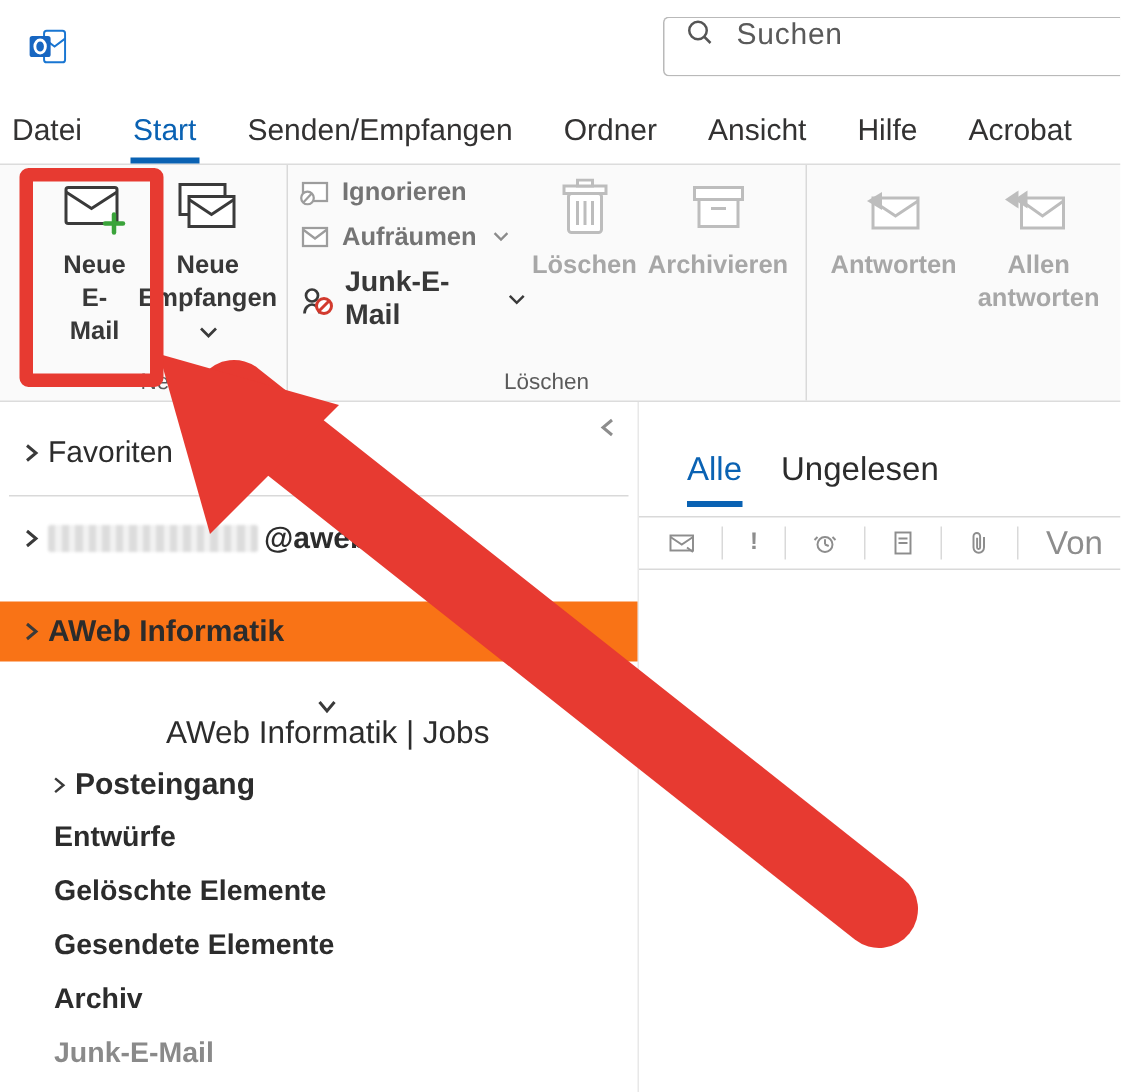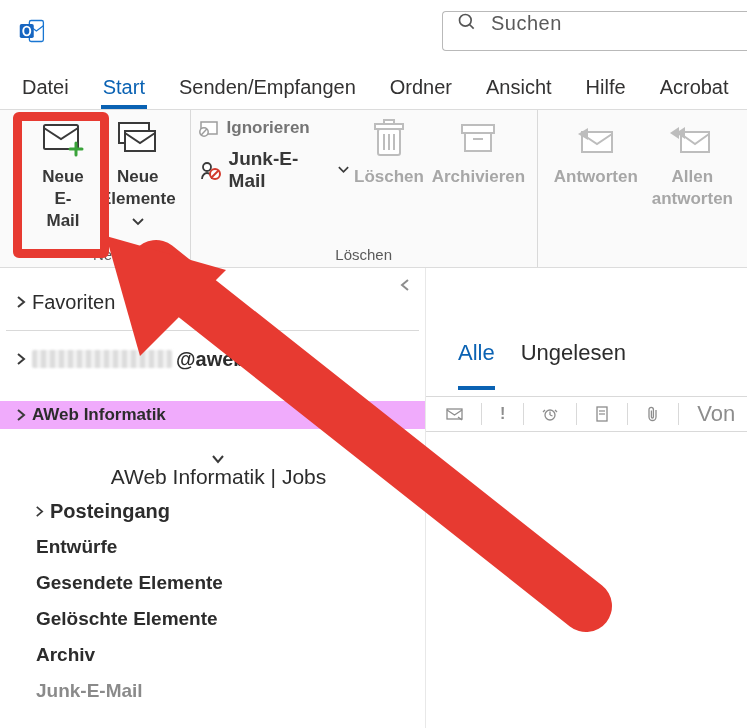--- a/index.html
+++ b/index.html
@@ -42,21 +42,21 @@
     background: #ffffff;
   }
   .search-box .icon { margin-right: 14px; }
   .search-box .txt { font-size: 20px; color: #5a5a5a; letter-spacing: .5px; }
 
   
   .tabstrip {
     display: flex;
     align-items: flex-end;
     height: 48px;
-    padding-left: 20px;
+    padding-left: 6px;
     gap: 30px;
     border-bottom: 1px solid #dcdcdc;
     font-size: 20px;
     color: #333232;
   }
   .tab {
     padding: 0 2px 10px 2px;
     cursor: default;
   }
   .tab.active {
@@ -168,24 +168,24 @@
     align-items: center;
     height: 36px;
     padding-left: 12px;
     font-size: 20px;
     color: #2c2c2c;
     font-weight: bold;
   }
   .nav-row.header { font-weight: 400; height: 44px; text-align: center; }
   .nav-row.bold   { font-weight: 700; }
   .nav-row.section {
-    background: #f0abfc;
-    height: 28px;
+    background: #f97316;
+    height: 40px;
     font-weight: 700;
-    font-size: 17px;
+    font-size: 20px;
   }
   .nav-row .car {
     width: 18px; display:inline-flex; justify-content:center;
     color: #3a3a3a;
     margin-right: 2px;
   }
   .nav-row.indent1 { padding-left: 30px; }
   .nav-row.indent2 { padding-left: 36px; font-size: 19px; }
   .nav-row .redacted {
     display:inline-block;
@@ -205,22 +205,21 @@
     border-left: 1px solid #e8e8e8;
   }
   .filter-tabs {
     display: flex;
     gap: 26px;
     padding-left: 32px;
     font-size: 22px;
     color: #2c2c2c;
   }
   .filter-tabs .ft {
-    padding-bottom: 20px;
-    margin-top: 40px;
+    padding-bottom: 8px;
   }
   .filter-tabs .ft.active {
     color: #0a62b3;
     border-bottom: 4px solid #0a62b3;
   }
 
   .msgbar {
     margin-top: 6px;
     height: 36px;
     border-top: 1px solid #d9d9d9;
@@ -296,21 +295,21 @@
       <div class="r-big">
         <span class="icon-slot icon">
           <svg width="44" height="36" viewBox="0 0 44 36">
             <rect x="3" y="2" width="30" height="20" fill="#fff" stroke="#3a3a3a" stroke-width="2"></rect>
             <rect x="9" y="10" width="30" height="20" fill="#fff" stroke="#3a3a3a" stroke-width="2"></rect>
             <path d="M9 12 L24 22 L39 12" fill="none" stroke="#3a3a3a" stroke-width="2"></path>
           </svg>
         </span>
         <span class="lbl">Neue</span>
         <span>
-          <span>Elemente</span><span class="chev">
+          <span>Empfangen</span><span class="chev">
             <svg width="14" height="10" viewBox="0 0 14 10">
                 <path d="M2 2 L7 7 L12 2" stroke="#3a3a3a" stroke-width="1.8" fill="none"></path>
               </svg>
           </span>
         </span>
       </div>
     </div>
     <div class="caption">Neu</div>
   </div>
 
@@ -319,20 +318,34 @@
       <div class="r-menu">
         <div class="row">
           <span class="icon">
             <svg width="20" height="18" viewBox="0 0 20 18">
               <rect x="2" y="3" width="16" height="12" fill="#fff" stroke="#9d9d9d" stroke-width="1.5"></rect>
               <circle cx="5" cy="13" r="4.2" fill="#fff" stroke="#9d9d9d" stroke-width="1.5"></circle>
               <line x1="2.2" y1="16" x2="7.8" y2="10" stroke="#9d9d9d" stroke-width="1.5"></line>
             </svg>
           </span>
           <span>Ignorieren</span>
+        </div>
+        <div class="row">
+          <span class="icon">
+            <svg width="20" height="18" viewBox="0 0 20 18">
+              <rect x="2" y="3" width="16" height="12" fill="#fff" stroke="#9d9d9d" stroke-width="1.5"></rect>
+              <path d="M2 4 L10 10 L18 4" fill="none" stroke="#9d9d9d" stroke-width="1.5"></path>
+            </svg>
+          </span>
+          <span>Aufräumen</span>
+          <span class="chev">
+            <svg width="12" height="10" viewBox="0 0 14 10">
+                <path d="M2 2 L7 7 L12 2" stroke="#8b8b8b" stroke-width="1.8" fill="none"></path>
+              </svg>
+          </span>
         </div>
         <div class="row junk">
           <span class="icon">
             <svg width="22" height="20" viewBox="0 0 22 20">
               <circle cx="8" cy="7" r="4" fill="#fff" stroke="#3a3a3a" stroke-width="1.8"></circle>
               <path d="M3 19c0-4 3-6 5-6s5 2 5 6" fill="#fff" stroke="#3a3a3a" stroke-width="1.8"></path>
               <circle cx="16" cy="14" r="5" fill="#fff" stroke="#d23a2e" stroke-width="2"></circle>
               <line x1="12.5" y1="17.5" x2="19.5" y2="10.5" stroke="#d23a2e" stroke-width="2"></line>
             </svg>
           </span>
@@ -472,24 +485,24 @@
         <svg width="11" height="13" viewBox="0 0 12 14">
             <path d="M3 2 L9 7 L3 12" stroke="#3a3a3a" stroke-width="1.8" fill="none"></path>
           </svg>
       </span>
       <span>Posteingang</span>
     </div>
     <div class="nav-row indent2">
       <span>Entwürfe</span>
     </div>
     <div class="nav-row indent2">
+      <span>Gelöschte Elemente</span>
+    </div>
+    <div class="nav-row indent2">
       <span>Gesendete Elemente</span>
-    </div>
-    <div class="nav-row indent2">
-      <span>Gelöschte Elemente</span>
     </div>
     <div class="nav-row indent2">
       <span>Archiv</span>
     </div>
     <div class="nav-row indent2" style="opacity:.55;">
       <span>Junk-E-Mail</span>
     </div>
   </div>
 
   <div class="right">

